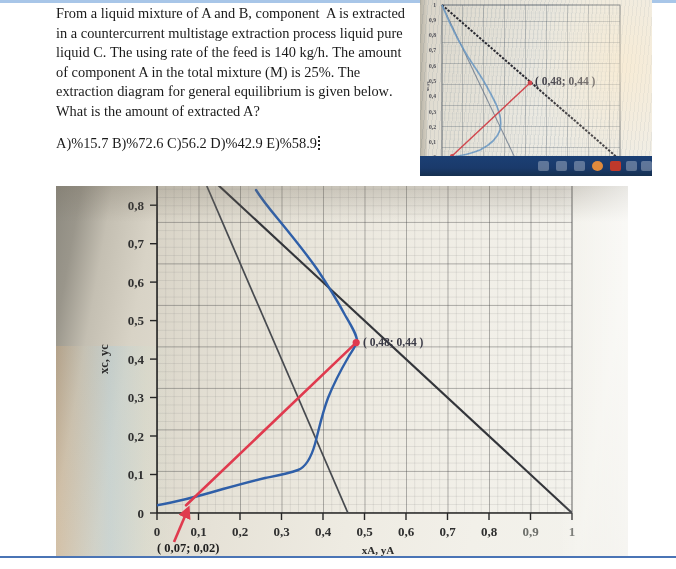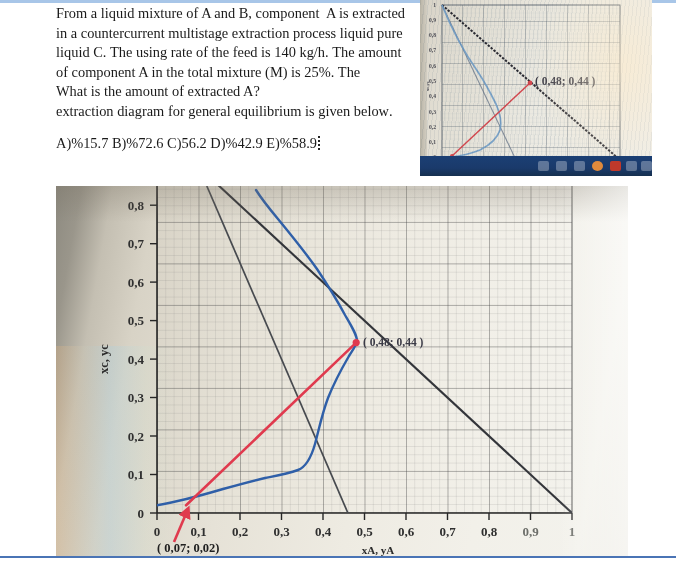--- a/index.html
+++ b/index.html
@@ -216,24 +216,24 @@
   <div class="qline">
     in a <span class="sp">countercurrent</span> <span class="sp">multistage</span> <span class="sp">extraction</span> <span class="sp">process</span> <span class="sp">liquid</span> <span class="sp">pure</span>
   </div>
   <div class="qline">
     <span class="sp">liquid</span> C. <span class="sp">The</span> <span class="sp">using</span> rate of <span class="sp">the</span> <span class="sp">feed</span> is 140 kg/h. <span class="sp">The</span> <span class="sp">amount</span>
   </div>
   <div class="qline">
     of <span class="sp">component</span> A <span class="sp">in</span> <span class="sp">the</span> total <span class="sp">mixture</span> (M) is 25%. <span class="sp">The</span>
   </div>
   <div class="qline">
+    <span class="sp">extraction</span> <span class="sp">diagram</span> <span class="sp">for</span> general <span class="sp">equilibrium</span> is <span class="sp">given</span> <span class="sp">below</span>.
+  </div>
+  <div class="qline">
     <span class="sp">What</span> is <span class="sp">the</span> <span class="sp">amount</span> of <span class="sp">extracted</span> A?
-  </div>
-  <div class="qline">
-    <span class="sp">extraction</span> <span class="sp">diagram</span> <span class="sp">for</span> general <span class="sp">equilibrium</span> is <span class="sp">given</span> <span class="sp">below</span>.
   </div>
 
   <div class="para-gap"></div>
 
   <div class="qline">
     <span>A)%15.7 B)%72.6 C)56.2 D)%42.9 E)%58.9</span><span class="caret-dotted"></span>
   </div>
 
   <div class="para-gap"></div>
 

